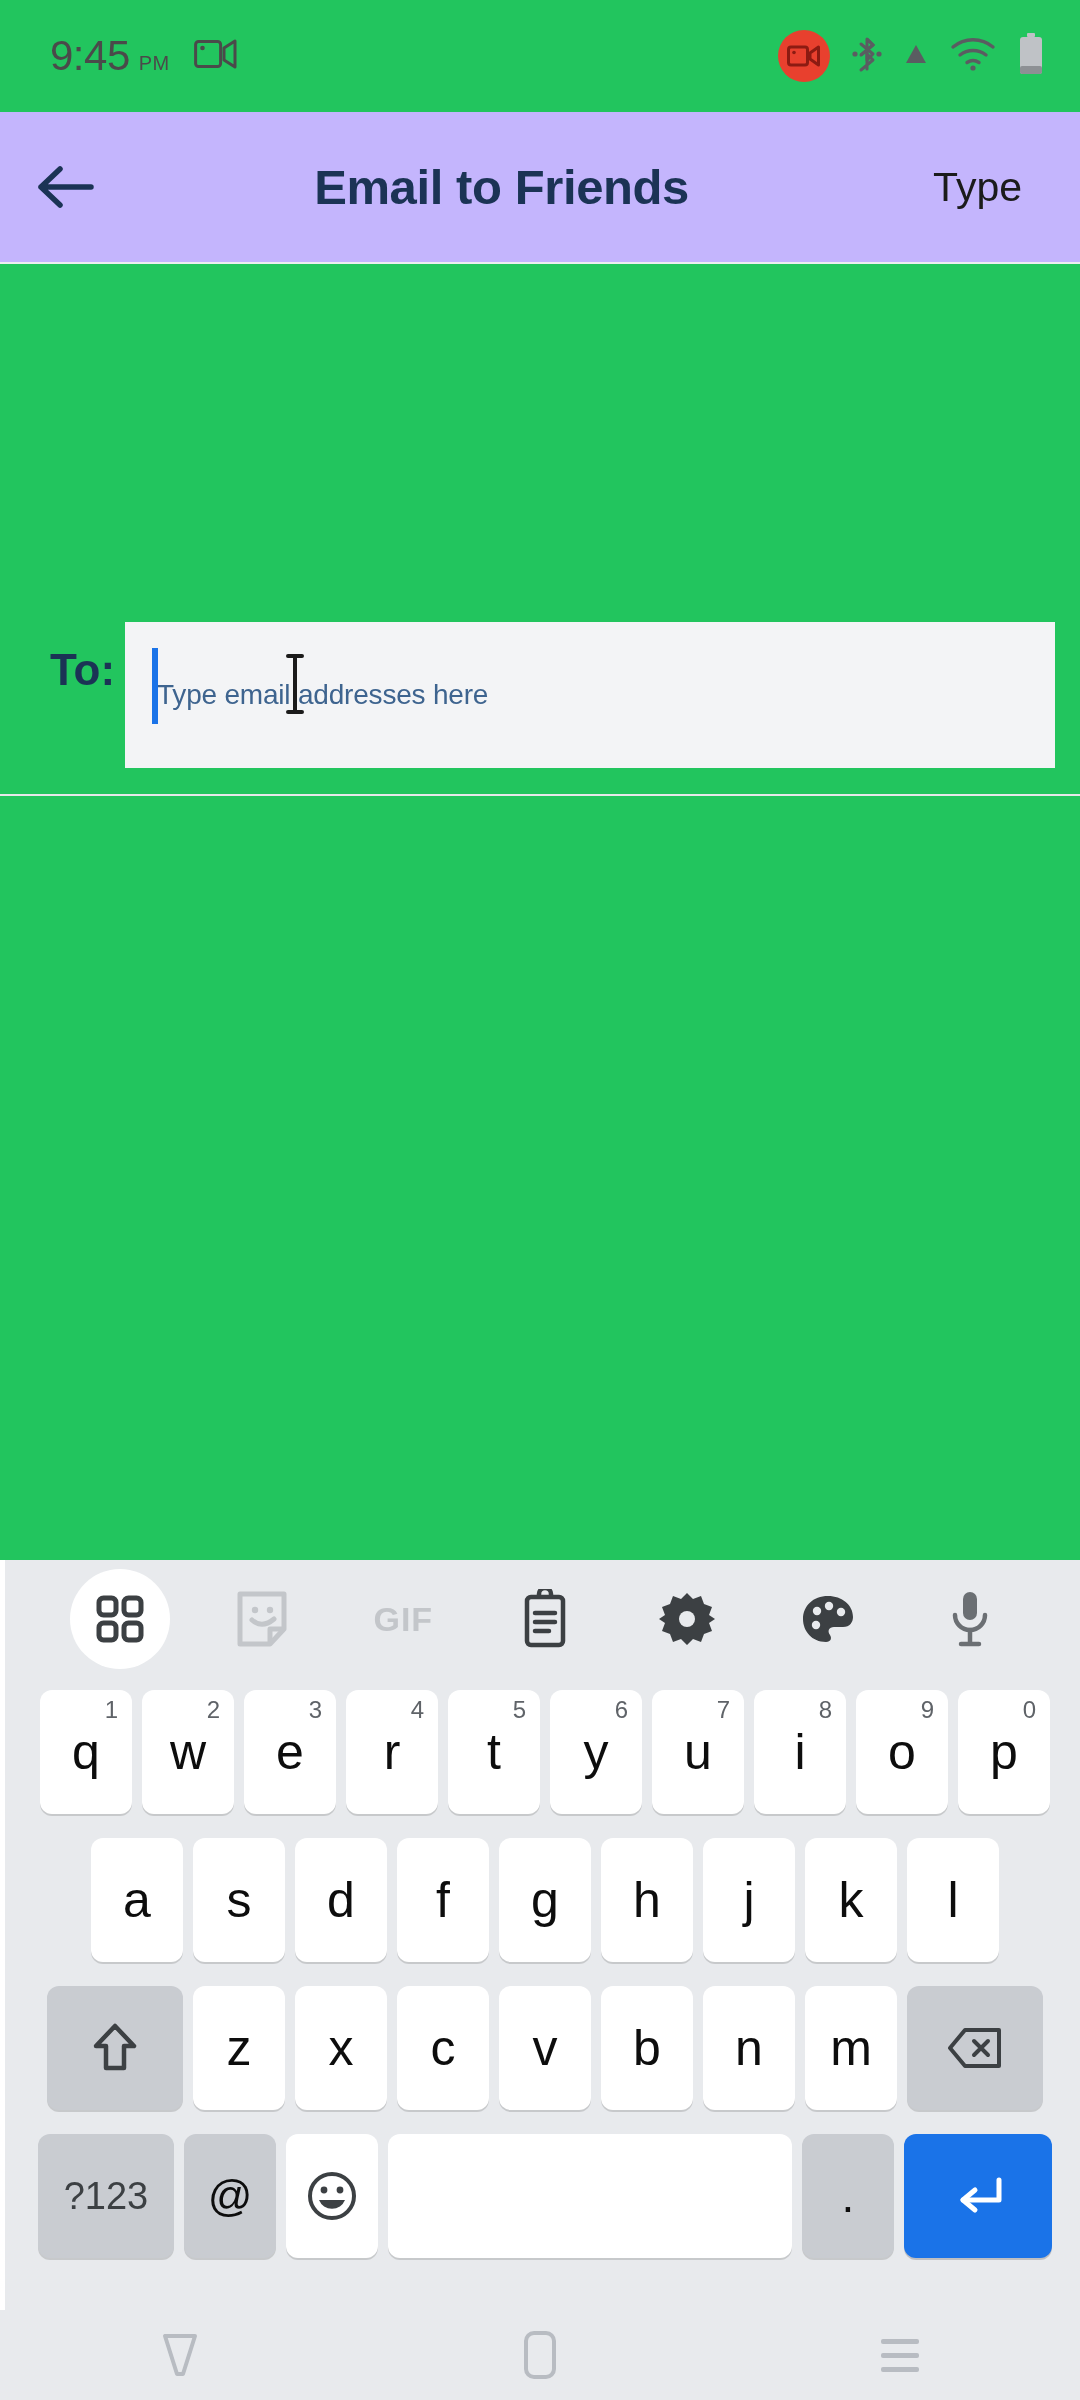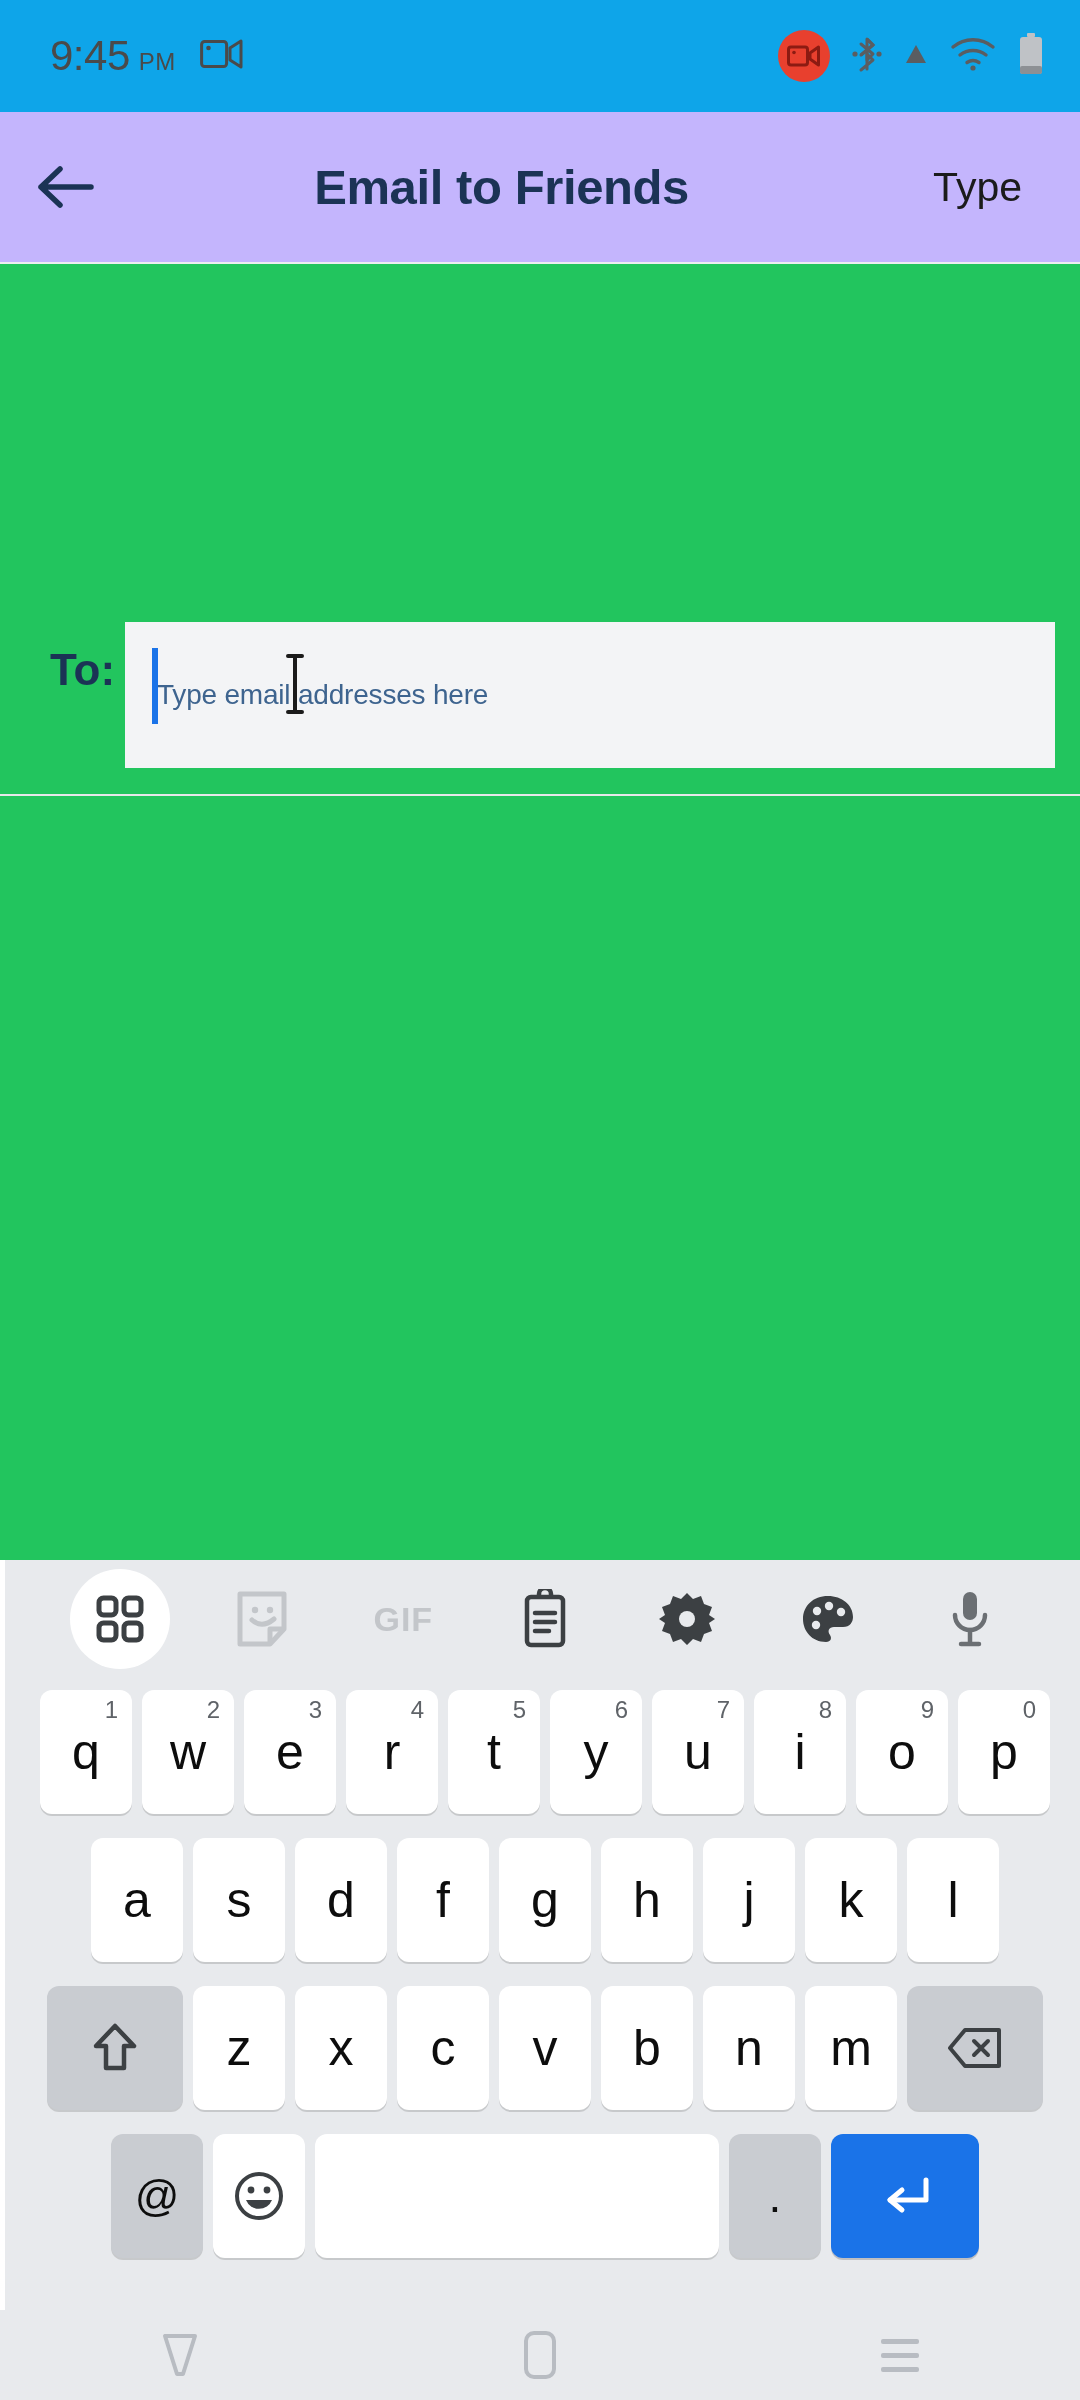--- a/index.html
+++ b/index.html
@@ -20,33 +20,33 @@
 
   
   #status-bar {
     position: absolute;
     top: 0; left: 0;
     width: 1080px; height: 112px;
     display: flex;
     align-items: center;
     justify-content: space-between;
     padding: 0 36px 0 50px;
-    background: #0ea5e9;
+    background: #22c55e;
   }
   .status-left { display: flex; align-items: center; gap: 24px; }
   .clock {
     font-size: 42px;
     color: #4a4a4a;
     font-weight: 400;
     letter-spacing: -0.5px;
     display: flex;
     align-items: baseline;
     gap: 9px;
   }
-  .clock .ampm { font-size: 24px; letter-spacing: 0.5px; }
+  .clock .ampm { font-size: 20px; letter-spacing: 0.5px; }
   .status-right { display: flex; align-items: center; gap: 22px; }
   .ic { display: block; }
 
   .rec-badge {
     width: 52px; height: 52px;
     background: #e8402e;
     border-radius: 50%;
     display: flex; align-items: center; justify-content: center;
   }
 
@@ -503,20 +503,23 @@
         </div>
       <div class="key backspace func">
         <svg width="56" height="44" viewBox="0 0 56 44">
           <path d="M18 4 H52 V40 H18 L3 22 Z" fill="none" stroke="#3c4043" stroke-width="4" stroke-linejoin="round"></path>
           <path d="M27 15 L41 29 M41 15 L27 29" stroke="#3c4043" stroke-width="4" stroke-linecap="round"></path>
         </svg>
       </div>
     </div>
 
     <div class="kb-row row4">
+      <div class="key num func">
+          <span>?123</span>
+        </div>
       <div class="key at">
           <span>@</span>
         </div>
       <div class="key emoji">
         <svg width="52" height="52" viewBox="0 0 52 52">
           <circle cx="26" cy="26" r="22" fill="none" stroke="#3c4043" stroke-width="4"></circle>
           <circle cx="18" cy="20" r="3.4" fill="#3c4043"></circle>
           <circle cx="34" cy="20" r="3.4" fill="#3c4043"></circle>
           <path d="M13 30 A14 14 0 0 0 39 30 Z" fill="#3c4043"></path>
         </svg>

